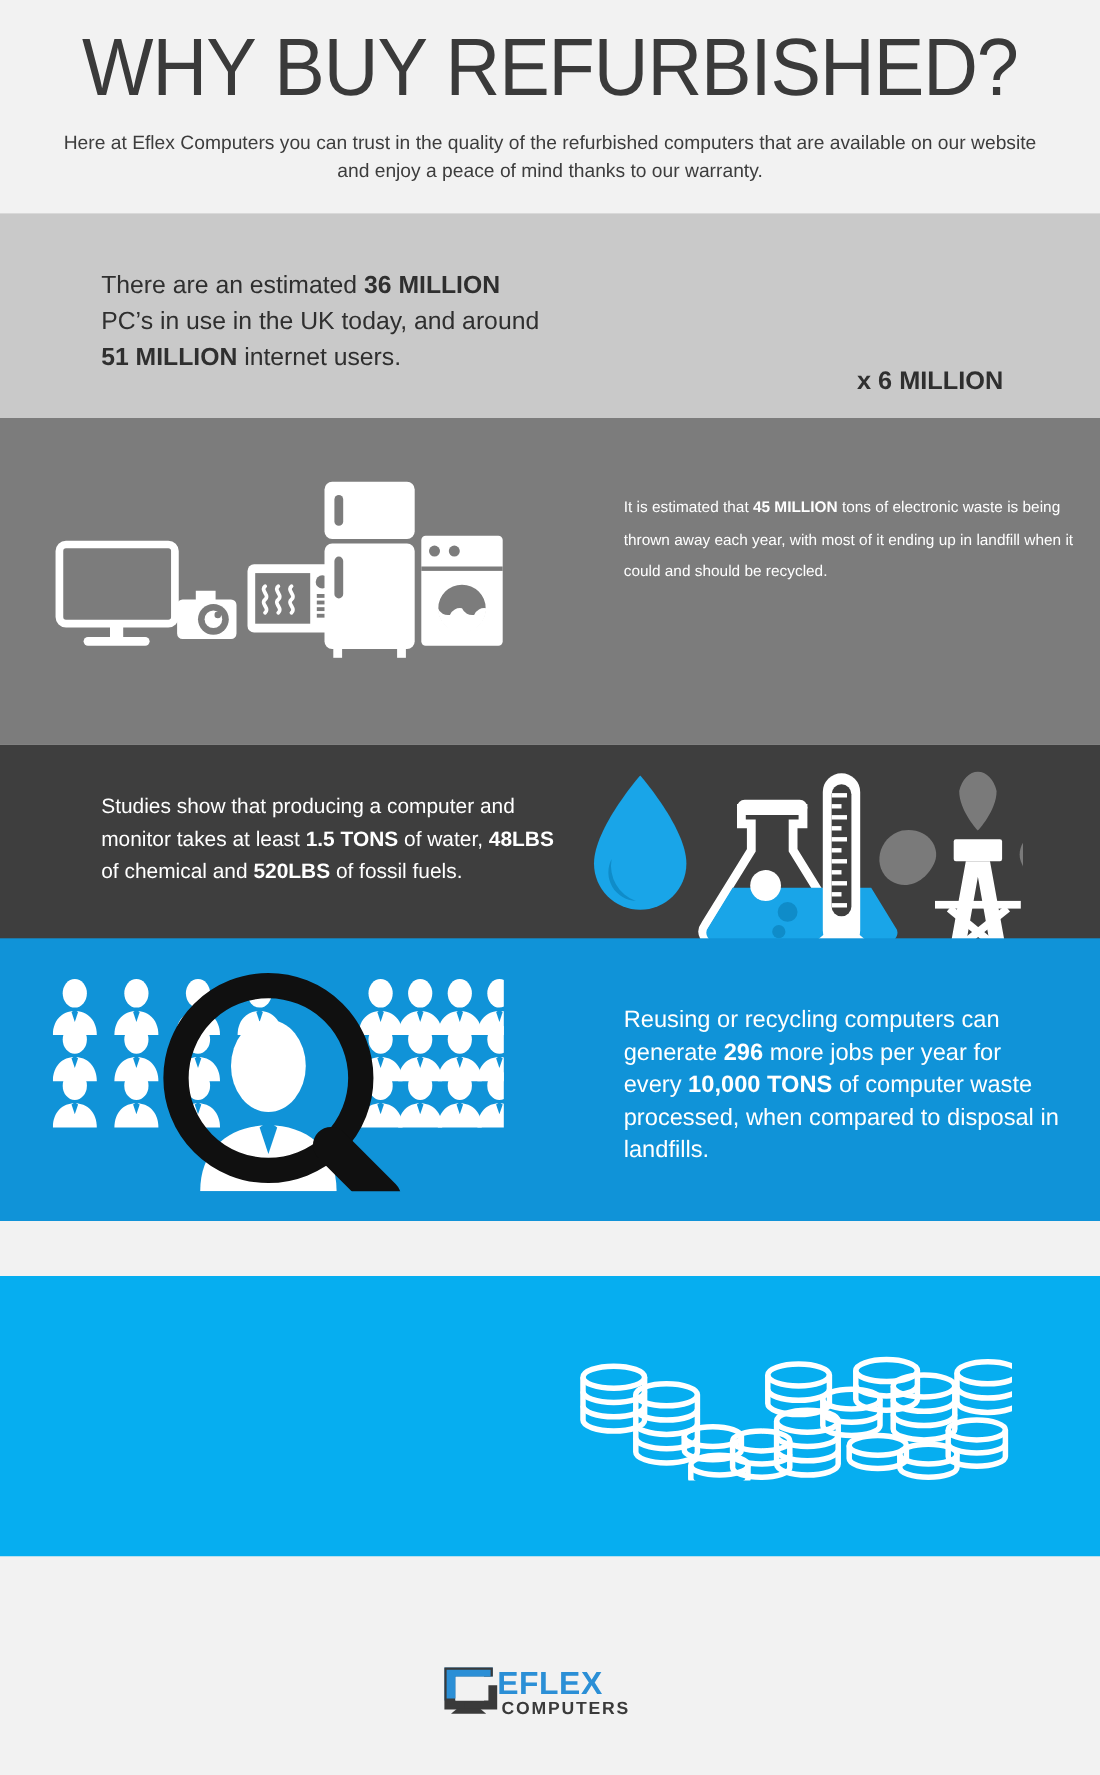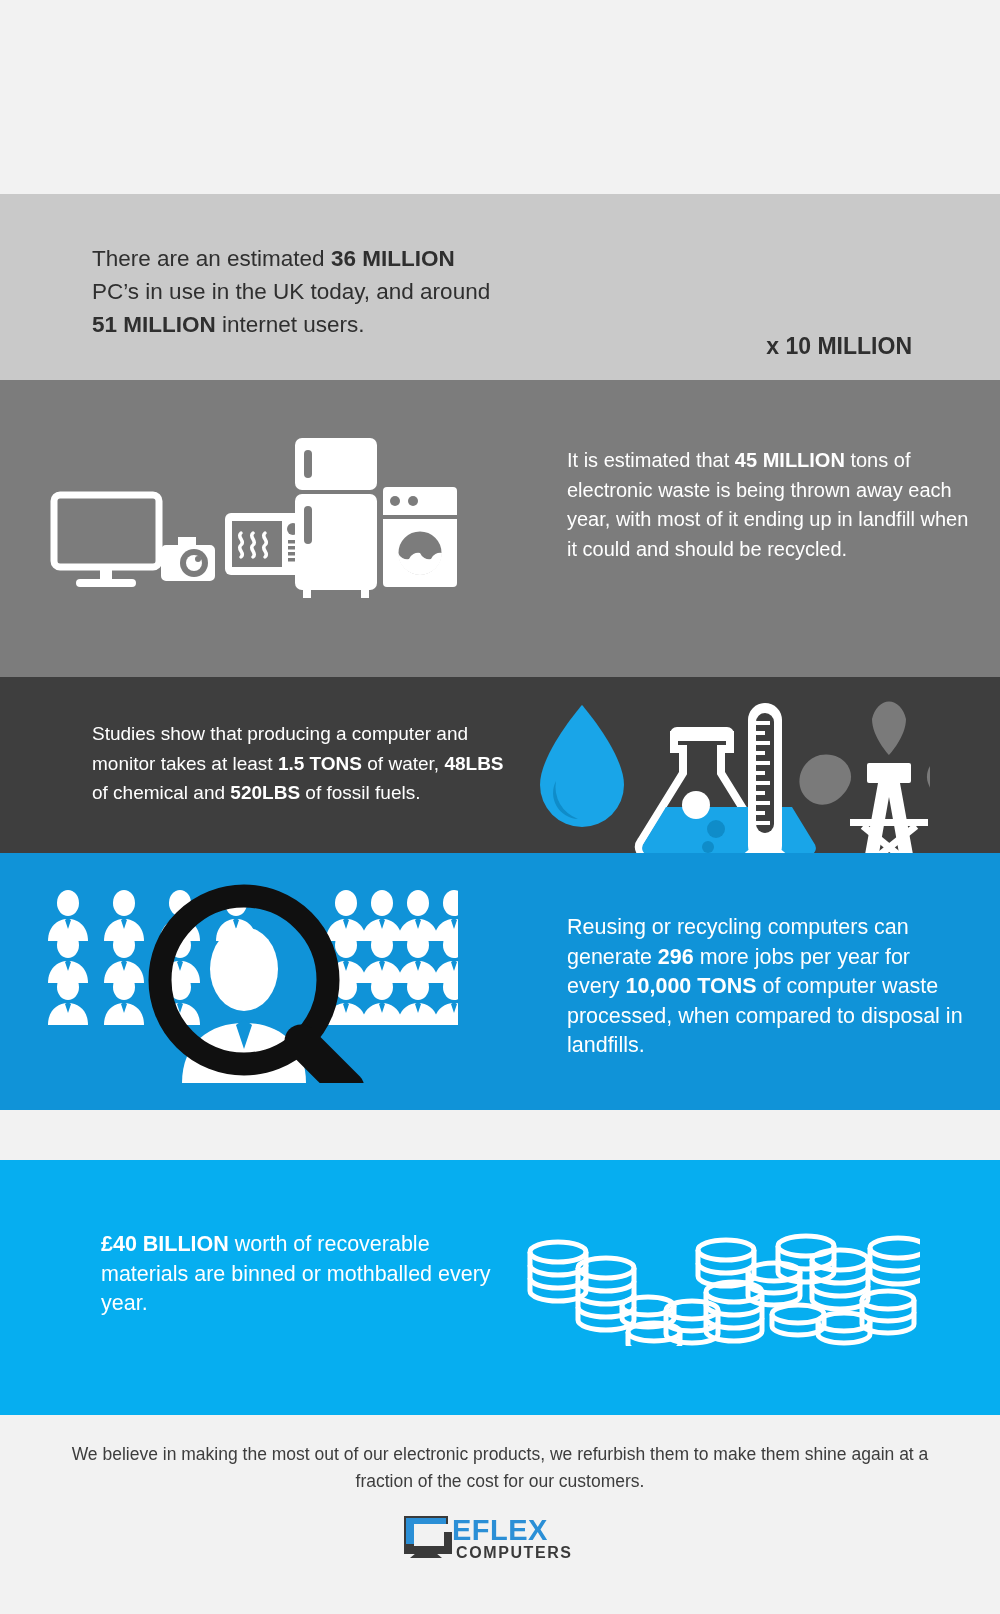--- a/index.html
+++ b/index.html
@@ -37,21 +37,21 @@
   .sec3{top:677px;height:226px;background:#3e3e3e;}
   .sec4{top:853px;height:257px;background:#1093d8;padding-left:44px;}
   .sec5{top:1160px;height:255px;background:#06aef0;}
   .footer{top:1415px;height:199px;background:#f2f2f2;}
 
   .txt{position:absolute;margin-left:40px;}
   .txt b{font-weight:700;}
 
   
   .t1{left:52px;top:48px;width:400px;font-size:22.5px;line-height:33px;color:#2f2f2f;}
-  .t2{left:527px;top:66px;width:410px;font-size:20px;line-height:29.5px;color:#ffffff;}
+  .t2{left:527px;top:66px;width:410px;font-size:14px;line-height:29.5px;color:#ffffff;}
   .t3{left:52px;top:42px;width:430px;font-size:19px;line-height:29.5px;color:#ffffff;}
   .t4{left:527px;top:60px;width:400px;font-size:21.5px;line-height:29.5px;color:#ffffff;}
   .t5{left:61px;top:70px;width:400px;font-size:21.5px;line-height:29.5px;color:#ffffff;}
 
   .x10{
     position:absolute;left:560px;top:139px;width:352px;text-align:right;
     font-size:23px;font-weight:700;color:#2f2f2f;
   }
 
   
@@ -63,25 +63,29 @@
         width:200px;height:52px;}
 
   
   .ico{position:absolute;}
 </style>
 </head>
 <body>
 
 <div class="page">
 
+  <div class="header">
+    <div class="title">WHY BUY REFURBISHED?</div>
+    <div class="subtitle">Here at Eflex Computers you can trust in the quality of the refurbished computers that are available on our website and enjoy a peace of mind thanks to our warranty.</div>
+  </div>
 
   <div class="section sec1">
     <div class="txt t1"><span>There are an estimated </span><b>36 MILLION</b><span> PC’s in use in the UK today, and around </span><b>51 MILLION</b><span> internet users.</span></div>
 
-    <div class="x10">x 10 MILLION</div>
+    <div class="x10">x 6 MILLION</div>
   </div>
 
   <div class="section sec2">
     <div class="txt t2"><span>It is estimated that </span><b>45 MILLION</b><span> tons of electronic waste is being thrown away each year, with most of it ending up in landfill when it could and should be recycled.</span></div>
 
     <svg class="ico" style="left:50px;top:55px;width:410px;height:190px" viewBox="0 0 410 190">
       <g fill="#ffffff">
 
         <g>
           <rect x="4" y="60" width="105" height="72" rx="6" fill="none" stroke="#ffffff" stroke-width="7"></rect>
@@ -322,21 +326,20 @@
       </g>
 
       <g>
         <circle cx="196" cy="97" r="84" fill="none" stroke="#101010" stroke-width="23"></circle>
         <path d="M253 158 L300 205" stroke="#101010" stroke-width="33" stroke-linecap="round"></path>
       </g>
     </svg>
   </div>
 
   <div class="section sec5">
-    <div class="txt t5"><b>£40 BILLION</b><span> worth of recoverable materials are binned or mothballed every year.</span></div>
 
     <svg class="ico" style="left:520px;top:68px;width:400px;height:118px" viewBox="0 0 400 118">
       <g fill="none" stroke="#ffffff" stroke-width="5">
 
         <g>
             <ellipse cx="38" cy="24" rx="28" ry="10"></ellipse>
             <path d="M10 24 v13 a28 10 0 0 0 56 0 v-13"></path>
             <path d="M10 37 v13 a28 10 0 0 0 56 0 v-13"></path>
             <path d="M10 50 v13 a28 10 0 0 0 56 0 v-13"></path>
           </g>
@@ -403,21 +406,20 @@
         <g>
             <ellipse cx="378" cy="20" rx="28" ry="10"></ellipse>
             <path d="M350 20 v13 a28 10 0 0 0 56 0 v-13"></path>
             <path d="M350 33 v13 a28 10 0 0 0 56 0 v-13"></path>
           </g>
       </g>
     </svg>
   </div>
 
   <div class="section footer">
-    <div class="foottext">We believe in making the most out of our electronic products, we refurbish them to make them shine again at a fraction of the cost for our customers.</div>
 
     <svg class="logo" viewBox="0 0 200 52">
 
       <g>
         <path d="M4 6 h44 v8 h-34 v22 h-10 z" fill="#2b8fd6"></path>
         <path d="M4 6 h44 v8 h-34 v22 h30 v-14 h8 v22 h-48 z" fill="#3a3a3a"></path>
         <path d="M14 14 h26 v22 h-26 z" fill="#f2f2f2"></path>
         <path d="M6 8 h40 v6 h-32 v20 h-8 z" fill="#2b8fd6"></path>
         <rect x="22" y="38" width="8" height="5" fill="#3a3a3a"></rect>
         <path d="M10 48 h32 l-6 -5 h-20 z" fill="#3a3a3a"></path>

